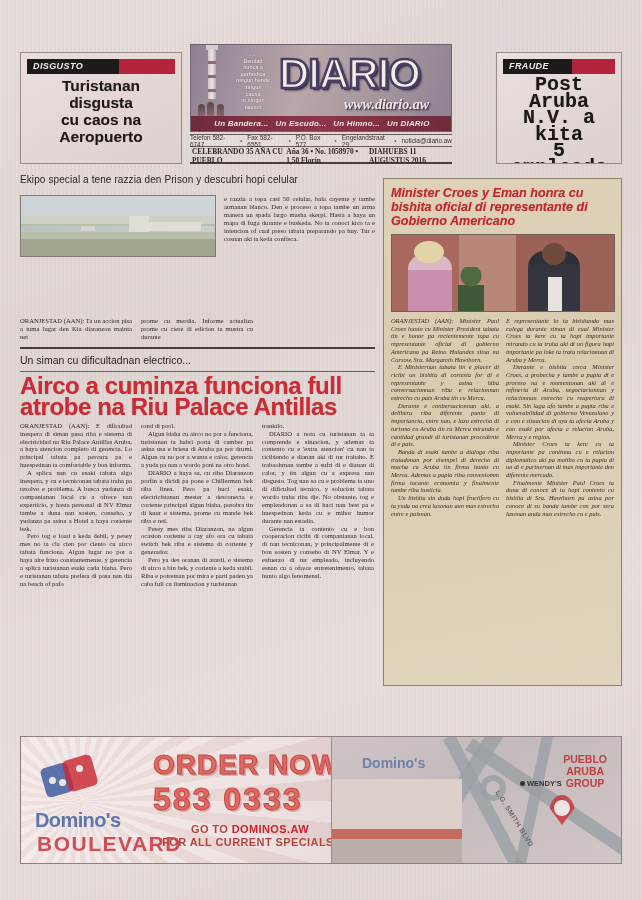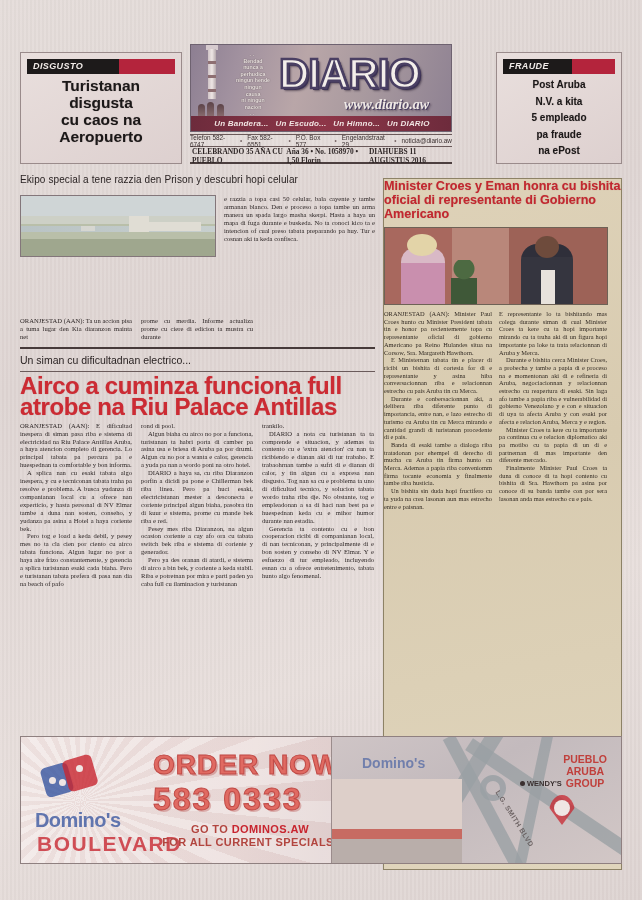--- a/index.html
+++ b/index.html
@@ -42,21 +42,21 @@
     color:#f2ece9; font-family:"Liberation Sans",sans-serif;
     font-style:italic; font-weight:bold; font-size:9px;
     letter-spacing:.4px; padding:2px 0 0 6px;
   }
   .promo .ptext {
     font-family:"Liberation Sans",sans-serif; font-weight:bold;
     font-size:15.5px; line-height:17px; color:#1b1818;
     text-align:center; margin-top:3px; padding:0 3px;
     text-shadow:0 0 1px rgba(80,60,60,.35);
   }
-  .promo.right .ptext { font-size:10px; line-height:16.5px; }
+  .promo.right .ptext { font-size:20px; line-height:16.5px;font-family:Liberation Mono, monospace; }
 
   
   #masthead {
     position:absolute; left:170px; top:0; width:262px; height:122px;
   }
   .mh-banner {
     position:absolute; left:0; top:0; width:262px; height:88px;
     background:
       linear-gradient(105deg,#8d7f92 0%, #a1919f 18%, #b9a6a8 42%, #a99a9f 65%, #8e8192 100%);
     overflow:hidden; border:1px solid #6e6270;
@@ -155,23 +155,23 @@
     margin-bottom:5px;
   }
   .sub-head {
     font-family:"Liberation Sans",sans-serif; font-weight:bold;
     font-size:24px; line-height:21px; color:#cc2b33;
     letter-spacing:-.4px; text-shadow:0 0 1px rgba(150,40,45,.4);
   }
 
   
   #sidebox {
-    position:absolute; left:383px; top:178px; width:239px; height:692px;
+    position:absolute; left:383px; top:178px; width:239px; height:508px;
     background:linear-gradient(170deg,#ded2b8,#d8cbb0 40%,#e0d5bc);
-    border:1px solid #8d8266; 
+    border:1px solid #8d8266; padding:7px;font-style:italic;
   }
   .sb-head {
     font-family:"Liberation Sans",sans-serif; font-weight:bold;
     font-size:12.6px; line-height:14px; color:#c2272f;
     text-shadow:0 0 1px rgba(150,35,40,.35);
   }
   .sb-photo {
     margin-top:6px; width:224px; height:78px; border:1px solid #6e6256;
     background:linear-gradient(180deg,#b4786c 0 18%, #9d6a60 18% 100%);
     position:relative; overflow:hidden;

